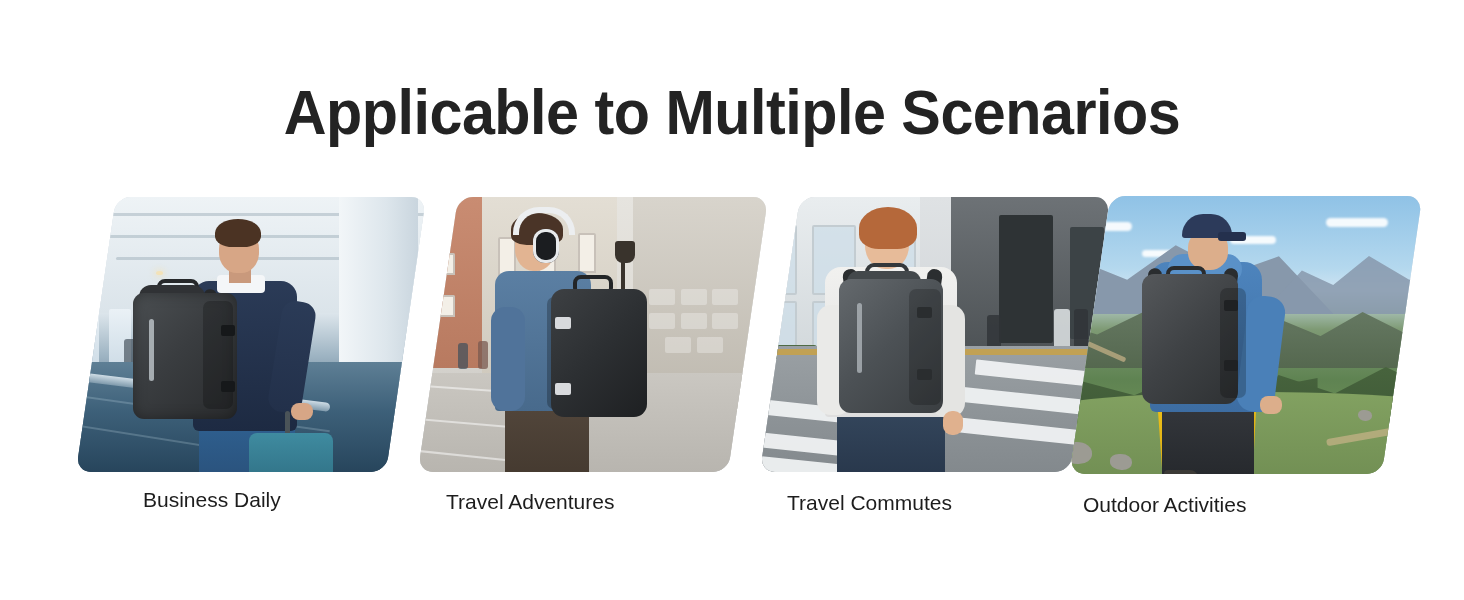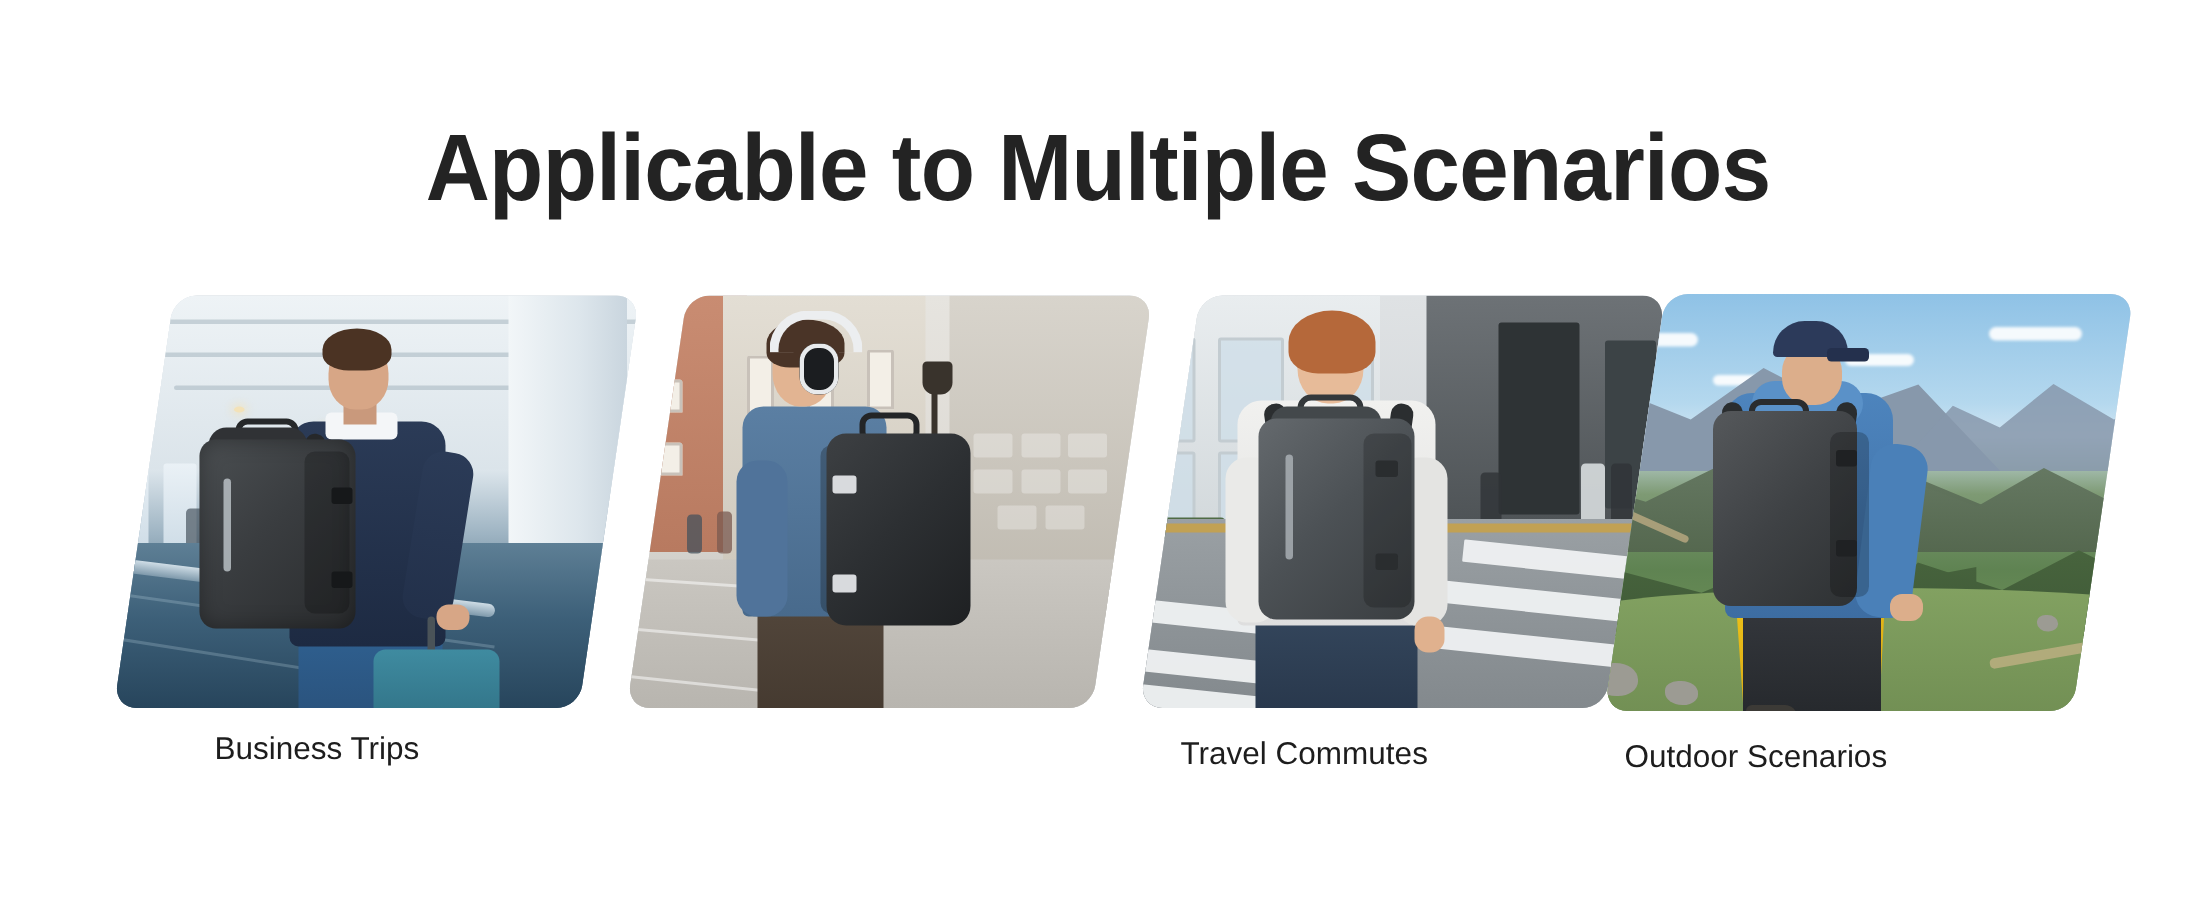--- a/index.html
+++ b/index.html
@@ -375,17 +375,18 @@
         <div class="bpHandle"></div>
         <div class="bp"></div>
         <div class="bpSide"></div>
         <div class="bpClip" style="left:178px;top:104px;"></div>
         <div class="bpClip" style="left:178px;top:164px;"></div>
       </div>
     </div>
 
   </div>
 
-  <div class="caption cap1">Business Trips</div>
+  <div class="caption cap1">Business Daily</div>
+  <div class="caption cap2">Travel Adventures</div>
   <div class="caption cap3">Travel Commutes</div>
-  <div class="caption cap4">Outdoor Scenarios</div>
+  <div class="caption cap4">Outdoor Activities</div>
 
 </div>
 
 </body></html>

